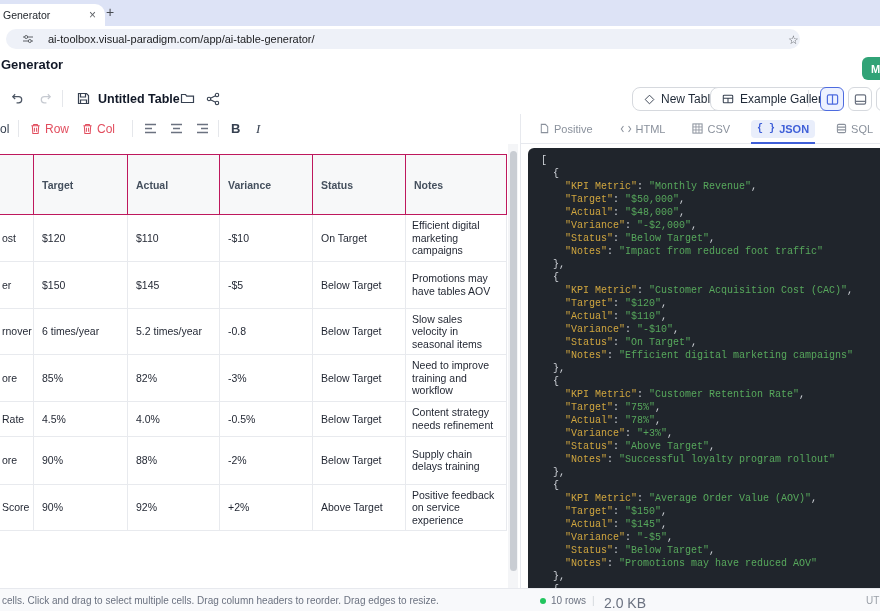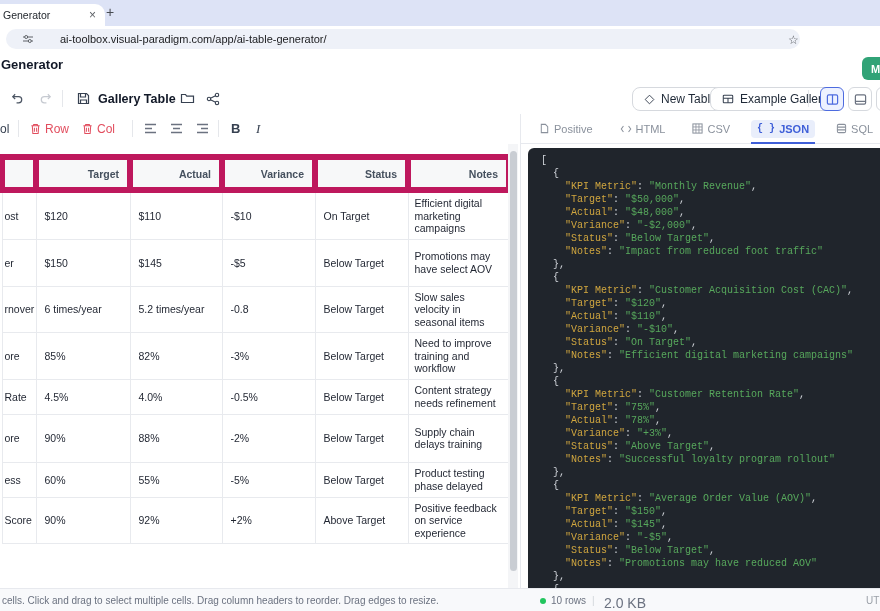--- a/index.html
+++ b/index.html
@@ -12,21 +12,21 @@
   .tab{position:absolute;left:0;top:4px;width:96px;height:22px;background:#fff;
        border-radius:0 10px 0 0;display:flex;align-items:center;padding:0 6px 0 3px}
   .tab-title{font-size:10.5px;color:#24292f;flex:1;white-space:nowrap;overflow:hidden}
   .tab-close{font-size:12px;color:#5f6368;padding:0 3px;line-height:1}
   .newtab{position:absolute;left:101px;top:3px;font-size:14px;color:#474b52;width:18px;height:18px;
           text-align:center;line-height:18px}
   .urlrow{position:absolute;top:26px;left:0;right:0;height:26px;background:#fff}
   .urlpill{position:absolute;left:6px;top:3px;width:794px;height:20px;background:#eef1f8;border-radius:10px;
            display:flex;align-items:center}
   .siteinfo{margin-left:16px;color:#5f6368}
-  .urltext{margin-left:26px;font-size:11px;color:#202124;white-space:nowrap}
+  .urltext{margin-left:14px;font-size:11px;color:#202124;white-space:nowrap}
   .star{position:absolute;left:782px;top:5px;font-size:12px;color:#585b60;line-height:1}
   .ext{position:absolute;top:31px}
   .donut{left:814px}
   .extbtn{width:15px;height:15px;border-radius:4px;display:flex;align-items:center;justify-content:center}
   .ext1{left:838px;background:#4f86ec}
   .ext2{left:859px;background:#1b66d2}
   .kebab{position:absolute;left:875px;top:30px;font-size:12px;color:#5f6368;letter-spacing:0}
 
   
   .appheader{position:absolute;top:52px;left:0;right:0;height:32px;background:#fff}
@@ -60,22 +60,22 @@
          padding-left:12px;gap:15px;box-sizing:border-box}
   .etab{display:flex;align-items:center;gap:4px;font-size:11px;color:#8a919c;position:relative;
         padding:3px 6px;border-radius:4px}
   .etab.active{color:#3f5fd8;background:#e9eefb;font-weight:700}
   .etab.active:after{content:"";position:absolute;left:0;right:0;bottom:-7px;height:2.5px;background:#3f5fd8}
   .etab-ic{display:flex;align-items:center}
 
   
   .tablepane{position:absolute;top:144px;left:0;width:520px;height:444px;overflow:hidden;background:#fff}
   table.grid{position:absolute;left:-1px;top:10px;border-collapse:collapse;table-layout:fixed;width:507px;background:#fff}
-  .grid th{background:#f7f8f9;border:6px solid #be185d;font-size:10.5px;font-weight:700;color:#45505e;
-           text-align:right;padding:0 8px;height:27px}
+  .grid th{background:#f7f8f9;border:1px solid #be185d;font-size:10.5px;font-weight:700;color:#45505e;
+           text-align:left;padding:16px 8px;height:27px}
   .grid td{border:1px solid #e8eaee;font-size:10.5px;color:#1f2430;padding:4px 8px;vertical-align:middle;
            white-space:nowrap}
   .grid td.notes{white-space:normal;padding:4px 6px;line-height:12.5px}
   .grid td.kpi{overflow:hidden;padding:4px 2px}
   .grid tbody tr:nth-child(1){height:34px}.grid tbody tr:nth-child(2){height:47px}
   .grid tbody tr:nth-child(3){height:36px}.grid tbody tr:nth-child(4){height:35px}
   .grid tbody tr:nth-child(5){height:35px}.grid tbody tr:nth-child(6){height:48px}
   .grid tbody tr:nth-child(7){height:35px}.grid tbody tr:nth-child(8){height:35px}
   .grid tbody tr:nth-child(9){height:47px}.grid tbody tr:nth-child(10){height:49px}
   .vscroll{position:absolute;left:508px;top:0;width:10px;height:444px;background:#f4f5f7}
@@ -161,21 +161,21 @@
           <path d="M13 6H6.8a3.3 3.3 0 0 0 0 6.6H9" stroke="#c6cad1" stroke-width="1.3" fill="none"></path>
         </svg>
     </span>
     <span class="sep" style="left:62px"></span>
     <span class="fb-item" style="left:76px">
       <svg width="15" height="15" viewBox="0 0 15 15">
           <path d="M2.5 2.5h8l2 2v8h-10z" fill="none" stroke="#374151" stroke-width="1.2"></path>
           <path d="M4.5 2.5V6h5V2.5M4.5 12.5V9h6v3.5" fill="none" stroke="#374151" stroke-width="1.2"></path>
         </svg>
     </span>
-    <span class="fb-item tname" style="left:98px">Gallery Table</span>
+    <span class="fb-item tname" style="left:98px">Untitled Table</span>
     <span class="fb-item" style="left:180px">
       <svg width="15" height="15" viewBox="0 0 15 15">
           <path d="M1.5 3.5h4l1.2 1.7h6.8v6.3h-12z" fill="none" stroke="#374151" stroke-width="1.2"></path>
         </svg>
     </span>
     <span class="fb-item" style="left:206px">
       <svg width="14" height="14" viewBox="0 0 14 14">
           <circle cx="3" cy="7" r="1.7" fill="none" stroke="#374151" stroke-width="1.1"></circle>
           <circle cx="11" cy="3" r="1.7" fill="none" stroke="#374151" stroke-width="1.1"></circle>
           <circle cx="11" cy="11" r="1.7" fill="none" stroke="#374151" stroke-width="1.1"></circle>
@@ -336,21 +336,21 @@
             <td>-$10</td>
             <td>On Target</td>
             <td class="notes">Efficient digital marketing campaigns</td>
           </tr>
           <tr>
             <td class="kpi">er</td>
             <td>$150</td>
             <td>$145</td>
             <td>-$5</td>
             <td>Below Target</td>
-            <td class="notes">Promotions may have select AOV</td>
+            <td class="notes">Promotions may have tables AOV</td>
           </tr>
           <tr>
             <td class="kpi">rnover</td>
             <td>6 times/year</td>
             <td>5.2 times/year</td>
             <td>-0.8</td>
             <td>Below Target</td>
             <td class="notes">Slow sales velocity in seasonal items</td>
           </tr>
           <tr>
@@ -369,28 +369,20 @@
             <td>Below Target</td>
             <td class="notes">Content strategy needs refinement</td>
           </tr>
           <tr>
             <td class="kpi">ore</td>
             <td>90%</td>
             <td>88%</td>
             <td>-2%</td>
             <td>Below Target</td>
             <td class="notes">Supply chain delays training</td>
-          </tr>
-          <tr>
-            <td class="kpi">ess</td>
-            <td>60%</td>
-            <td>55%</td>
-            <td>-5%</td>
-            <td>Below Target</td>
-            <td class="notes">Product testing phase delayed</td>
           </tr>
           <tr>
             <td class="kpi">Score</td>
             <td>90%</td>
             <td>92%</td>
             <td>+2%</td>
             <td>Above Target</td>
             <td class="notes">Positive feedback on service experience</td>
           </tr>
         </tbody>

